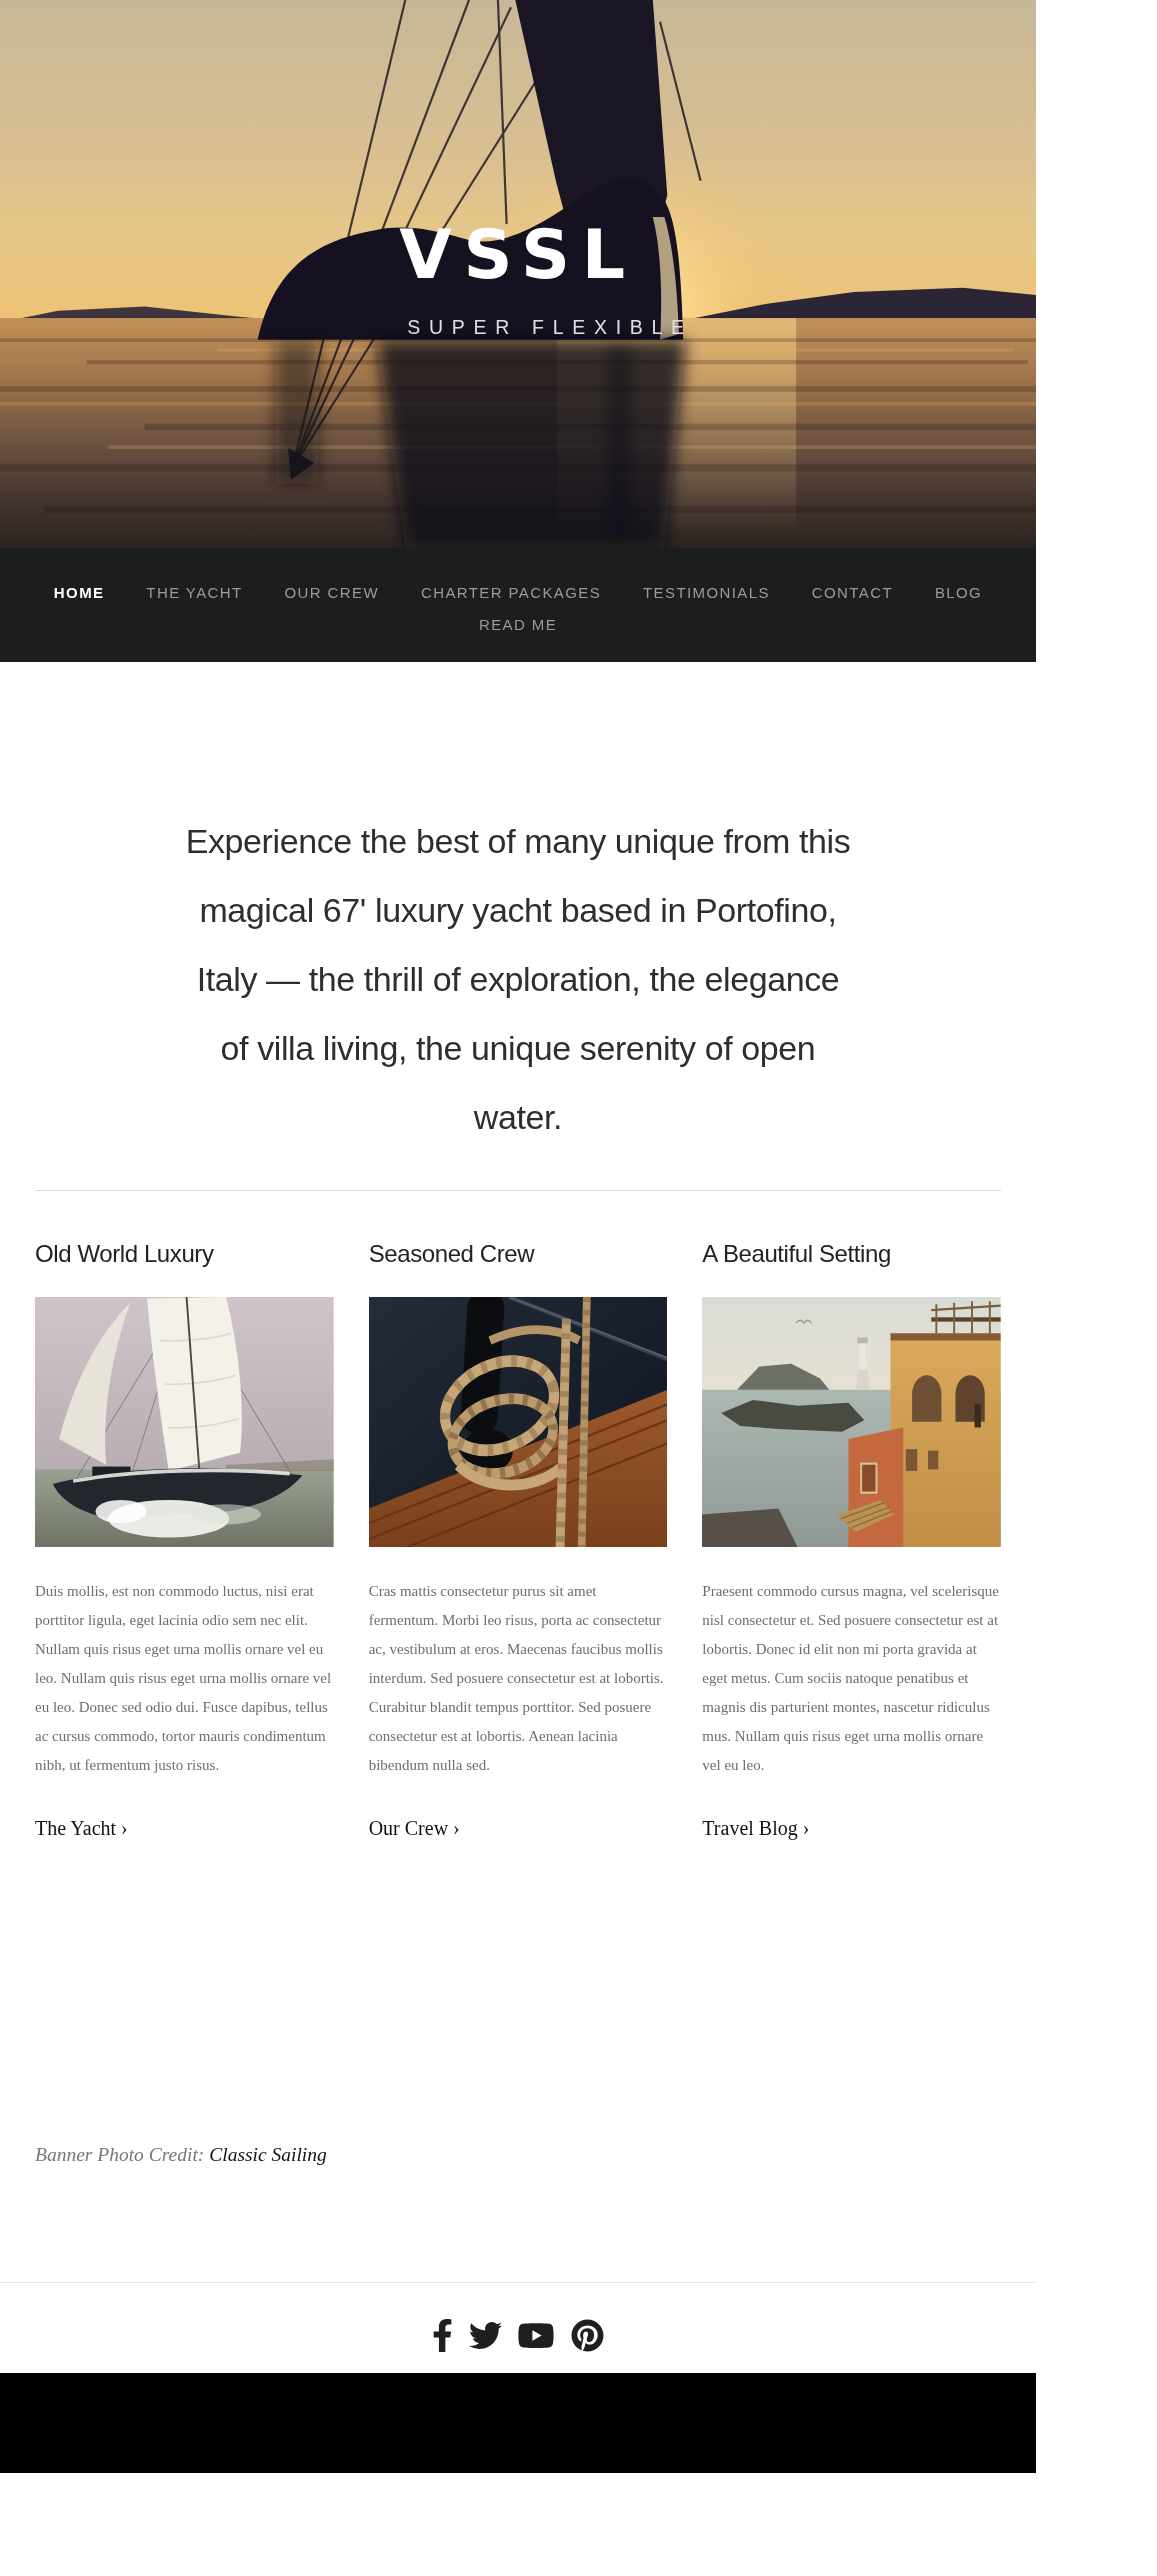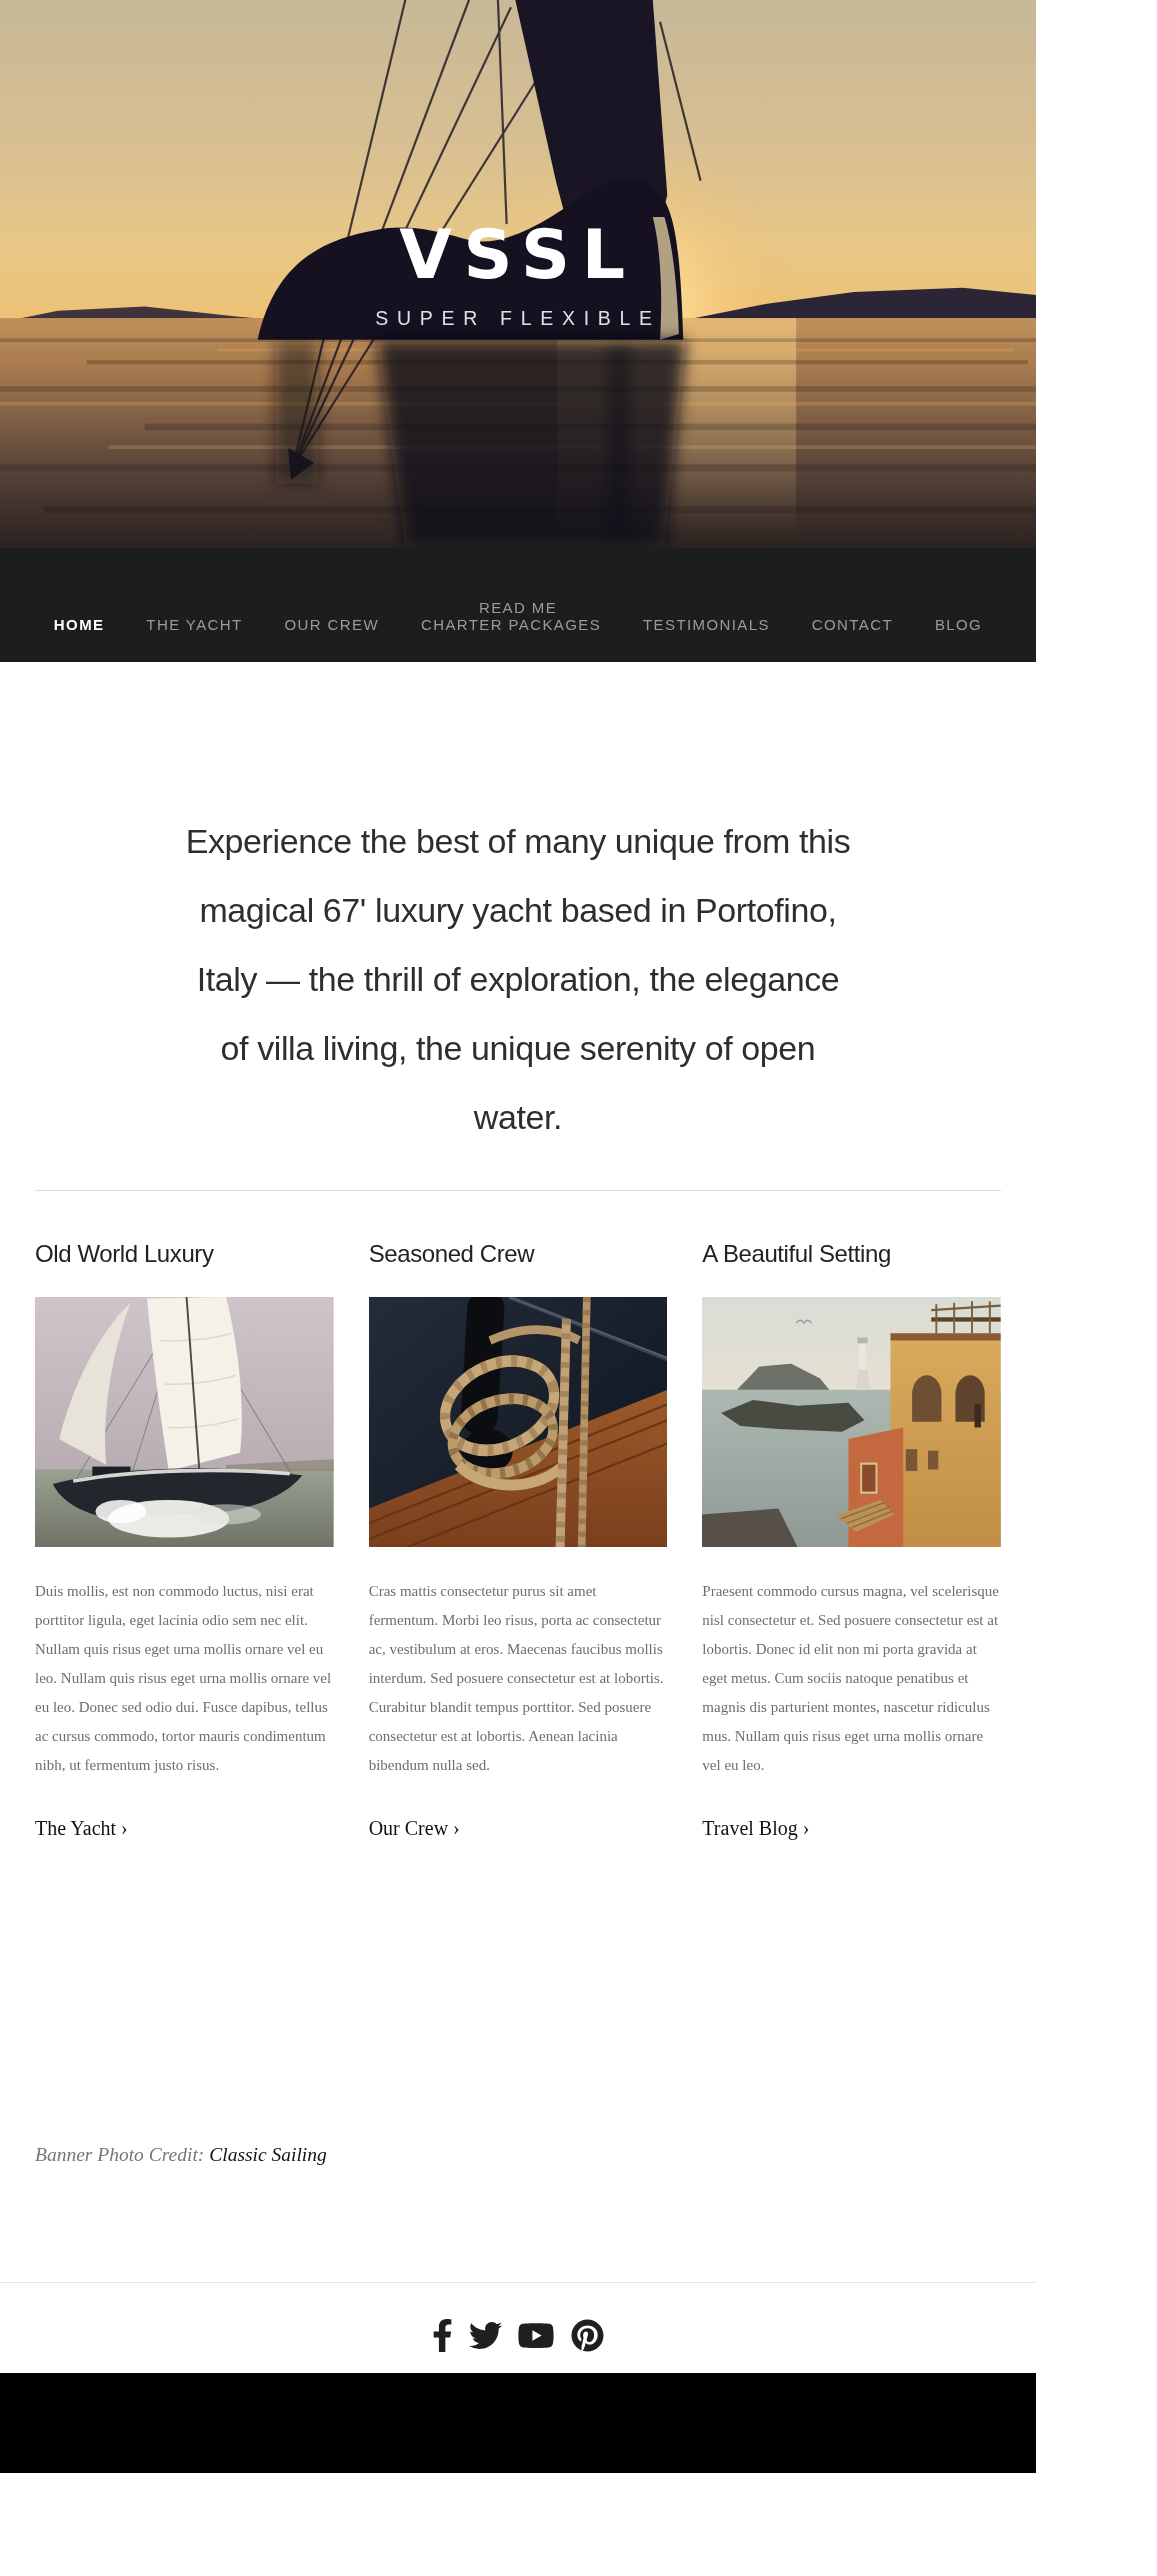--- a/index.html
+++ b/index.html
@@ -4,23 +4,23 @@
 <style>
   html,body{margin:0;padding:0;background:#ffffff;width:1158px;}
   .page{width:1036px;background:#fff;}
 
   
   .hero{position:relative;height:548px;overflow:hidden;background:#c7b897;}
   .hero svg{position:absolute;left:0;top:0;display:block;}
   .hero-title{margin:0;position:absolute;top:221px;width:100%;text-align:center;
     font-family:"DejaVu Sans",sans-serif;font-weight:700;font-size:68px;line-height:1;
     color:#ffffff;letter-spacing:11.6px;}
-  .hero-tagline{position:absolute;top:307px;width:100%;text-align:center;
+  .hero-tagline{position:absolute;top:316px;width:100%;text-align:center;
     font-family:"Liberation Sans",sans-serif;font-size:19.5px;color:#e0e0e4;
-    letter-spacing:8.7px;font-weight:400;}
+    letter-spacing:8.7px;font-weight:400;margin-left:32px;}
 
   
   .main-nav{background:#1d1d1d;text-align:center;padding:36px 0 29px;}
   .nav-row{list-style:none;margin:0;padding:0;}
   .nav-row li{display:inline-block;margin:0 19.5px;}
   .nav-row.second{margin-top:14.5px;}
   .nav-link{font-family:"Liberation Sans",sans-serif;font-size:15px;letter-spacing:1.4px;
     color:#9b9b9b;text-decoration:none;}
   .nav-link.active{color:#ffffff;font-weight:700;}
 
@@ -128,31 +128,31 @@
         <path d="M520,470 L948,470 L918,758 L560,758 Z" fill="#120d16" opacity="0.8"></path>
         <rect x="840" y="470" width="30" height="280" fill="#120d16" opacity="0.5"></rect>
         <rect x="380" y="470" width="60" height="200" fill="#120d16" opacity="0.5"></rect>
       </g>
     </svg>
     <a class="hero-title">VSSL</a>
     <div class="hero-tagline">SUPER FLEXIBLE</div>
   </header>
 
   <nav class="main-nav">
-    <ul class="nav-row second">
-      <li><a class="nav-link">READ ME</a></li>
-    </ul>
     <ul class="nav-row">
       <li><a class="nav-link active">HOME</a></li>
       <li><a class="nav-link">THE YACHT</a></li>
       <li><a class="nav-link">OUR CREW</a></li>
       <li><a class="nav-link">CHARTER PACKAGES</a></li>
       <li><a class="nav-link">TESTIMONIALS</a></li>
       <li><a class="nav-link">CONTACT</a></li>
       <li><a class="nav-link">BLOG</a></li>
+    </ul>
+    <ul class="nav-row second">
+      <li><a class="nav-link">READ ME</a></li>
     </ul>
   </nav>
 
   <main>
 
     <div class="intro">
       <div class="line">Experience the best of many unique from this</div>
       <div class="line">magical 67' luxury yacht based in Portofino,</div>
       <div class="line">Italy — the thrill of exploration, the elegance</div>
       <div class="line">of villa living, the unique serenity of open</div>

